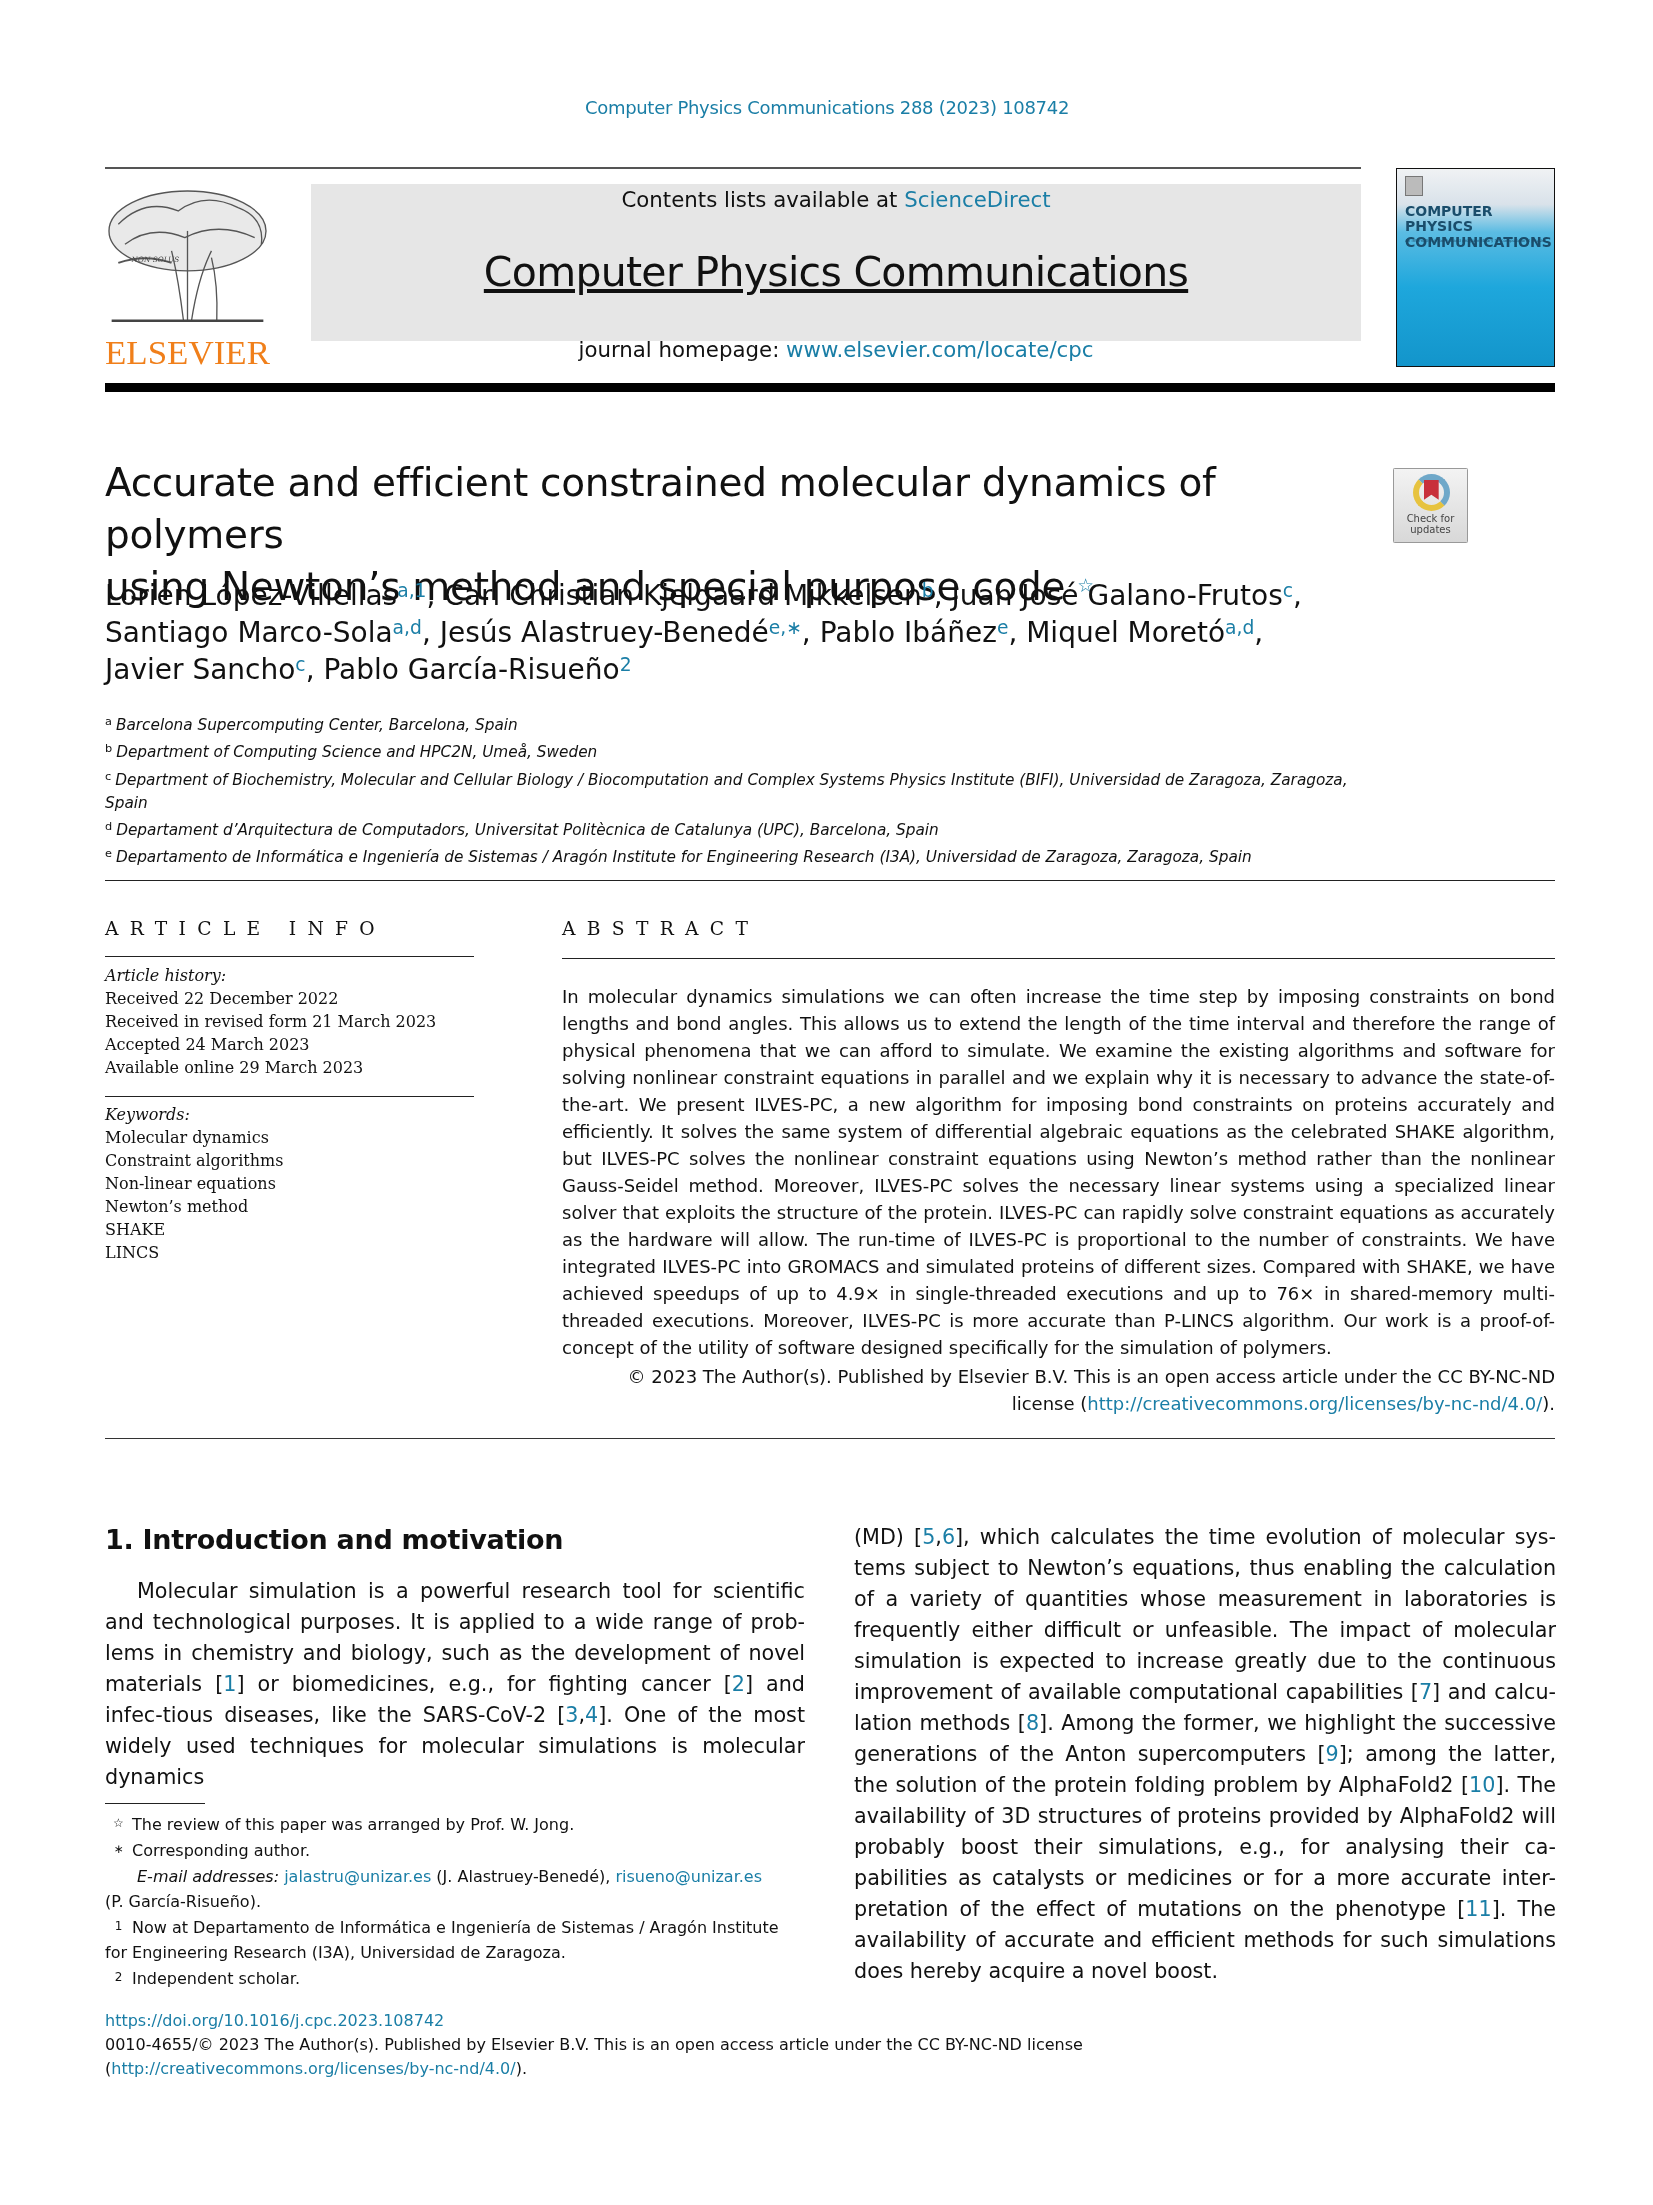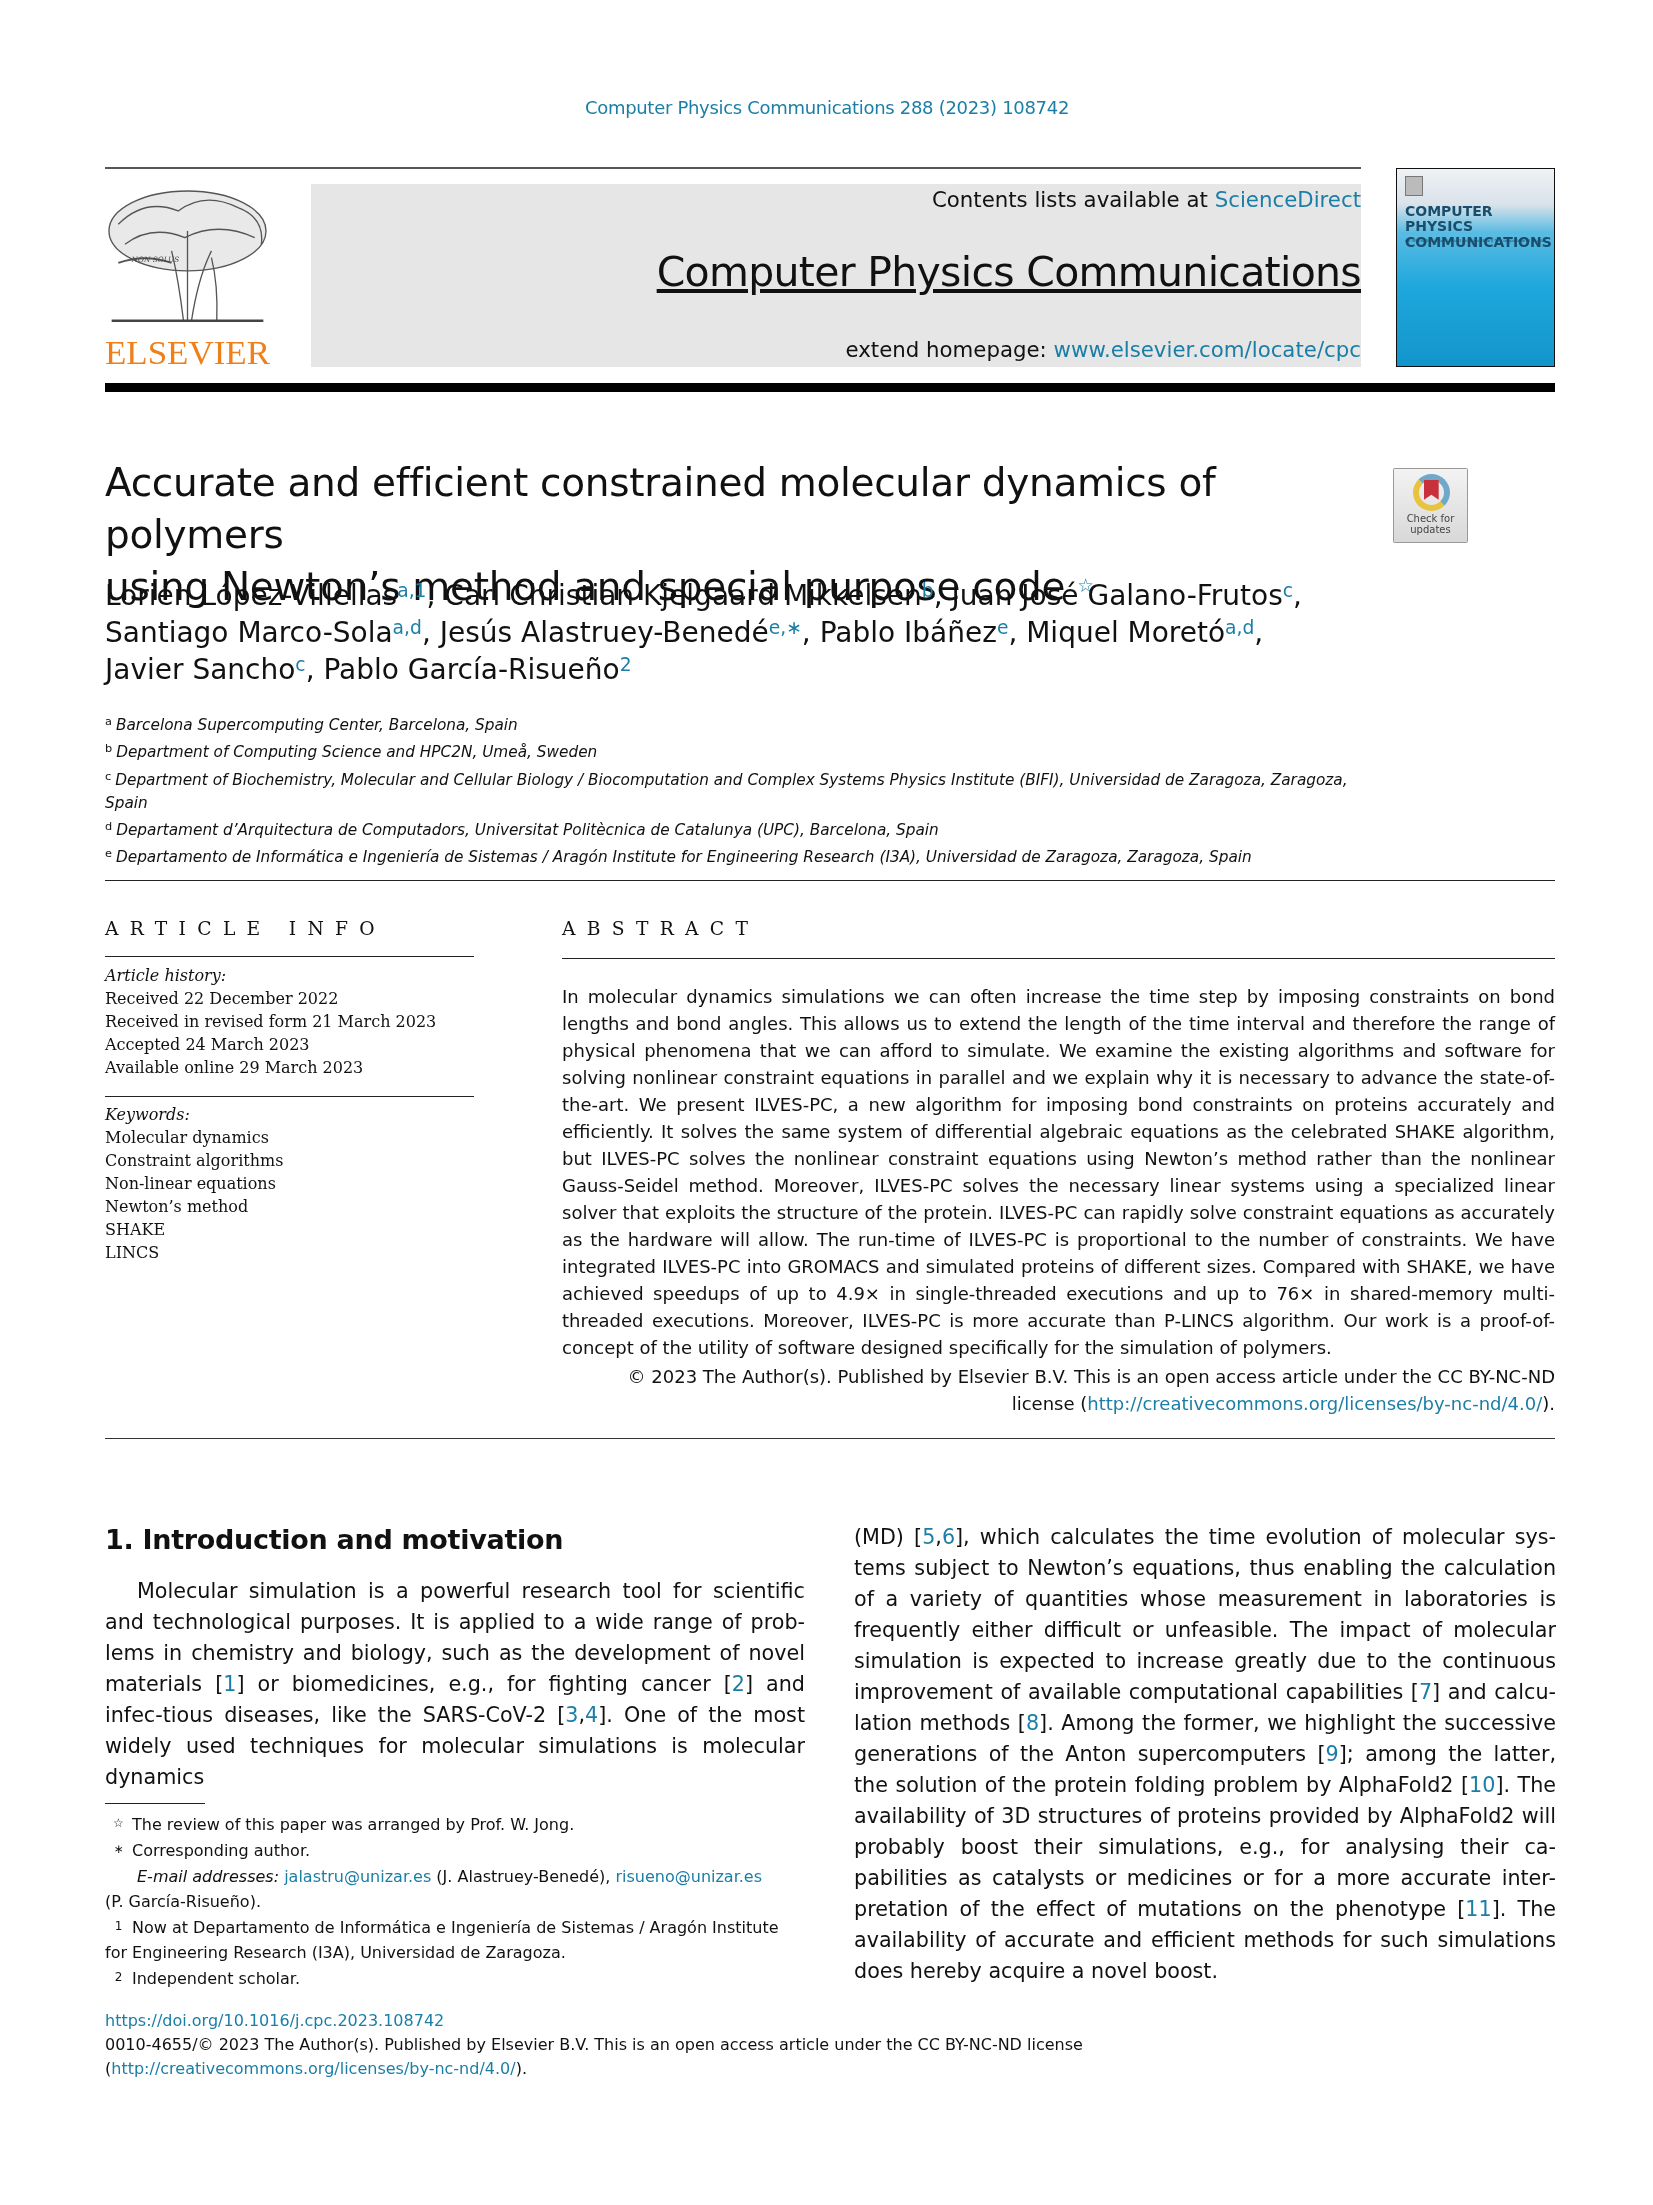--- a/index.html
+++ b/index.html
@@ -6,21 +6,21 @@
   body { width:1654px; height:2205px; position:relative; overflow:hidden;
          font-family:"DejaVu Serif","Liberation Serif",serif; color:#111; }
   .abs { position:absolute; }
   .link { color:#1a7ea6; }
   .sans { font-family:"DejaVu Sans","Liberation Sans",sans-serif; }
 
   #running-head { left:0; top:97px; width:1654px; text-align:center; font-size:18px; color:#1a7ea6; letter-spacing:-0.3px; }
 
   #top-rule { left:105px; top:167px; width:1256px; height:2px; background:#555; }
   #logo { left:105px; top:184px; width:165px; height:187px; }
-  #masthead { left:311px; top:184px; width:1050px; height:183px; background:#e6e6e6; text-align:right; }
+  #masthead { left:311px; top:184px; width:1050px; height:157px; background:#e6e6e6; text-align:center; }
   #contents-line { position:absolute; left:0; right:0; top:2.7px; font-size:21.3px; color:#111; }
   #journal-title { position:absolute; left:0; right:0; top:64px; font-size:41px; color:#111; letter-spacing:-0.7px;text-decoration:underline; }
   #homepage-line { position:absolute; left:0; right:0; top:153px; font-size:21.3px; color:#111; }
   #cover { left:1396px; top:168px; width:159px; height:199px; border:1.3px solid #111; box-sizing:border-box;
            background:linear-gradient(180deg,#f0f2f4 0%,#d9e2ea 18%,#5bbce3 32%,#1ea7dc 60%,#1395cb 100%); overflow:hidden; }
   #cover-title { position:absolute; left:8px; top:35px; font-family:"DejaVu Sans","Liberation Sans",sans-serif; font-weight:bold; font-size:14px; line-height:15.3px; color:#1a4d6b; }
   #cover-sub { position:absolute; left:8px; top:69px; font-family:"DejaVu Sans","Liberation Sans",sans-serif; font-size:4px; color:#1a4d6b; }
   #cover-emblem { position:absolute; left:8px; top:6.7px; width:16px; height:18.7px; border:0.7px solid #777; background:#bbb; }
   #bottom-rule { left:105px; top:383px; width:1450px; height:9.3px; background:#000; }
 
@@ -91,21 +91,21 @@
       <path d="M10 205 L238 205" stroke="#444" stroke-width="4"></path>
     </g>
     <text x="40" y="116" font-size="11" font-family="DejaVu Serif, serif" fill="#444" font-style="italic">NON SOLUS</text>
     <text x="0" y="270" font-size="52" font-family="Liberation Serif, serif" fill="#f07f1a" textLength="248" lengthAdjust="spacingAndGlyphs">ELSEVIER</text>
   </svg>
 </div>
 
 <div id="masthead" class="abs sans">
   <div id="contents-line"><span>Contents lists available at </span><span class="link">ScienceDirect</span></div>
   <div id="journal-title">Computer Physics Communications</div>
-  <div id="homepage-line"><span>extend homepage: </span><span class="link">www.elsevier.com/locate/cpc</span></div>
+  <div id="homepage-line"><span>journal homepage: </span><span class="link">www.elsevier.com/locate/cpc</span></div>
 </div>
 
 <div id="cover" class="abs">
   <div id="cover-emblem"></div>
   <div id="cover-title">
       <div>COMPUTER PHYSICS</div>
       <div>COMMUNICATIONS</div>
     </div>
   <div id="cover-sub">An international journal and program library for computational physics</div>
 </div>

